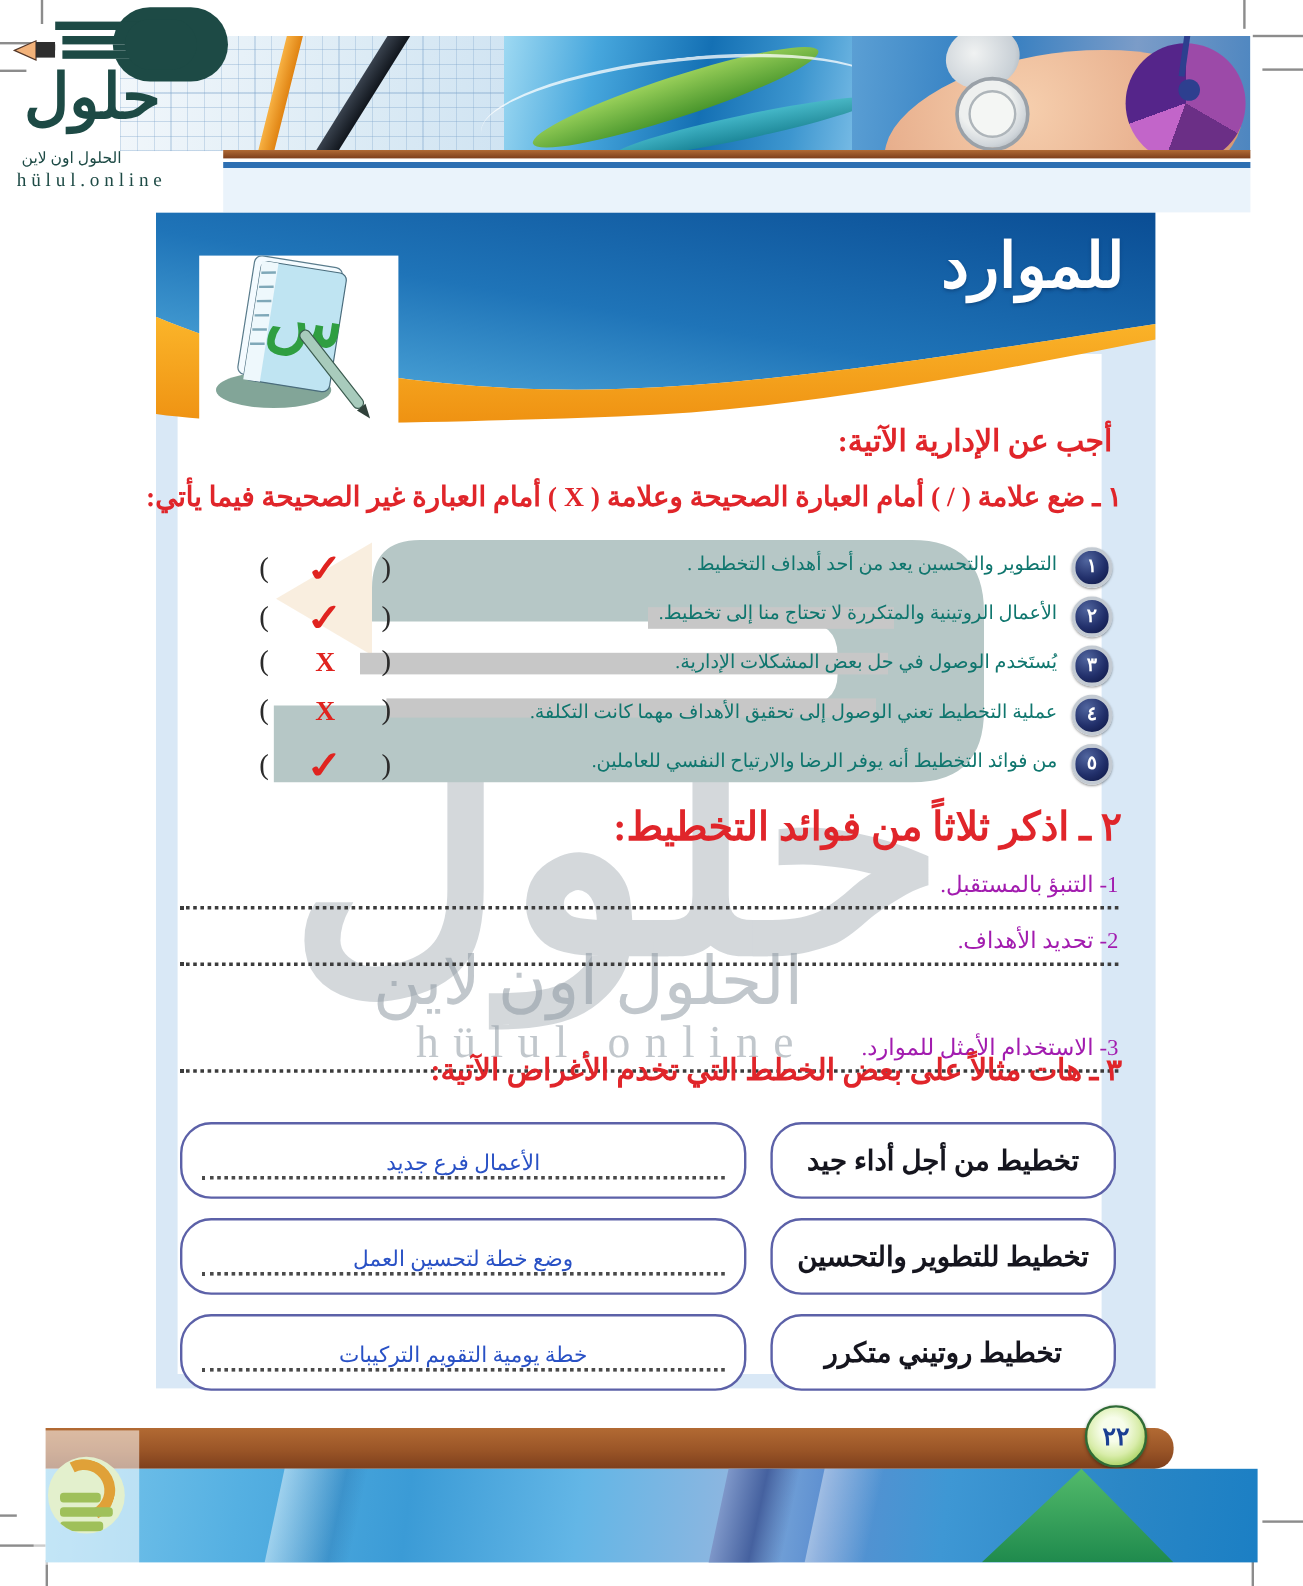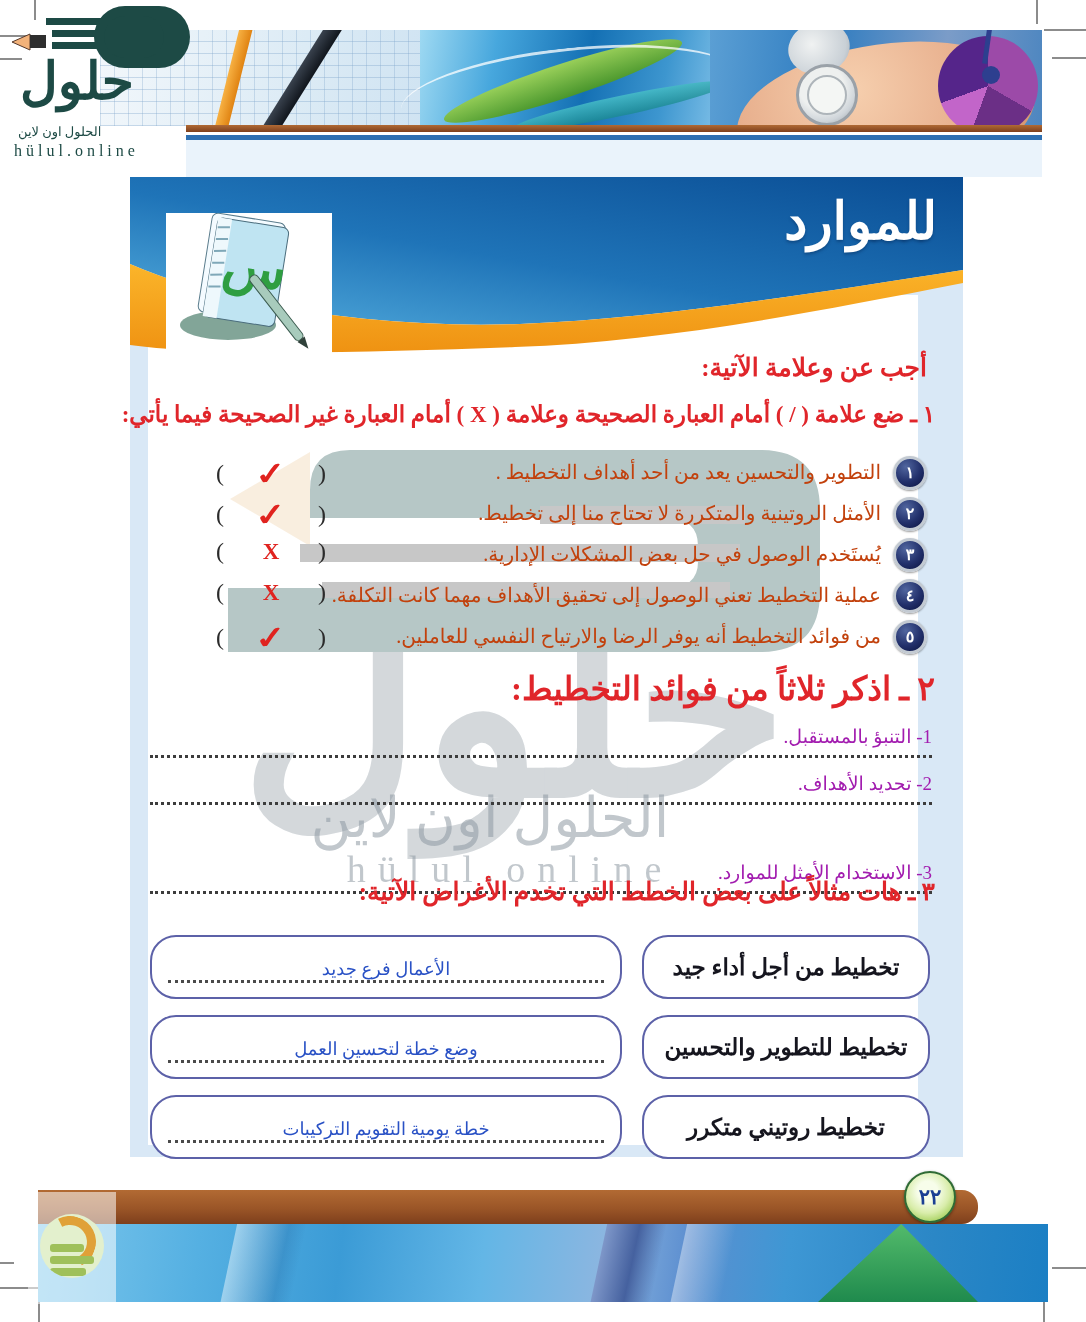--- a/index.html
+++ b/index.html
@@ -83,21 +83,21 @@
   .gb2 { left:170px; top:367px; width:440px; height:18px; }
   .gb3 { left:192px; top:405px; width:408px; height:16px; }
 
   
   .q1rows { position:absolute; left:0; top:277px; width:833px; height:215px; }
   .stmt { position:absolute; left:0; width:833px; height:41px; }
   .stmt-num { position:absolute; right:36px; top:2px; width:34px; height:34px; border-radius:50%;
     background:radial-gradient(circle at 35% 28%,#51669f 0%,#22306b 55%,#0a123e 100%);
     border:3px solid #c3cad2; box-shadow:0 1px 2px rgba(0,0,0,.4);
     color:#fff; font-weight:bold; font-size:16px; text-align:center; line-height:28px; }
-  .stmt-text { position:absolute; right:82px; top:6px; font-size:20px; color:#c2410c;
+  .stmt-text { position:absolute; right:82px; top:6px; font-size:16px; color:#0f766e;
     direction:rtl; white-space:nowrap; }
   .stmt-ans { position:absolute; left:86px; top:2px; width:110px; display:flex;
     justify-content:space-between; align-items:center; direction:ltr; }
   .paren { font-size:24px; color:#2b2b2b; }
   .mark { color:#e0231f; font-weight:bold; }
   .checkmark { font-size:30px; transform:rotate(-6deg) scaleX(1.25); }
   .xmark { font-size:23px; }
 
   
   .ansline { position:absolute; left:20px; width:782px; height:33px;
@@ -258,21 +258,21 @@
           </g>
           <text x="88" y="72" font-size="52" font-weight="bold" fill="#2f9e41" text-anchor="middle" id="notepad-letter">س</text>
         </g>
         <g transform="rotate(52 110 95)">
           <rect x="70" y="90" width="80" height="9" rx="4" fill="#a8cbbc" stroke="#3c5c50"></rect>
           <polygon points="150,90 162,94.5 150,99" fill="#30413a"></polygon>
         </g>
       </svg>
     </div>
 
-    <div class="red-head prompt">أجب عن وعلامة الآتية:</div>
+    <div class="red-head prompt">أجب عن الإدارية الآتية:</div>
     <div class="red-head q1-head">١ ـ ضع علامة ( / ) أمام العبارة الصحيحة وعلامة ( X ) أمام العبارة غير الصحيحة فيما يأتي:</div>
 
     <svg class="deco-svg" width="592" height="202" viewBox="0 0 592 202">
       <polygon points="82,2 82,96 2,49" fill="#f8ecdc" opacity="0.9"></polygon>
       <path d="M82,40 Q82,0 122,0 L532,0 Q592,0 592,60 L592,142 Q592,202 532,202 L0,202 L0,138 L438,138 Q470,138 470,112 L470,96 Q470,68 438,68 L82,68 Z" fill="#b6c7c6"></path>
     </svg>
     <div class="graybar gb1"></div>
     <div class="graybar gb2"></div>
     <div class="graybar gb3"></div>
 
@@ -281,21 +281,21 @@
         <div class="stmt-num">١</div>
         <div class="stmt-text">التطوير والتحسين يعد من أحد أهداف التخطيط .</div>
         <div class="stmt-ans">
           <span class="paren">(</span>
           <span class="mark checkmark">✓</span>
           <span class="paren">)</span>
         </div>
       </div>
       <div class="stmt" style="top:41px">
         <div class="stmt-num">٢</div>
-        <div class="stmt-text">الأمثل الروتينية والمتكررة لا تحتاج منا إلى تخطيط.</div>
+        <div class="stmt-text">الأعمال الروتينية والمتكررة لا تحتاج منا إلى تخطيط.</div>
         <div class="stmt-ans">
           <span class="paren">(</span>
           <span class="mark checkmark">✓</span>
           <span class="paren">)</span>
         </div>
       </div>
       <div class="stmt" style="top:82px">
         <div class="stmt-num">٣</div>
         <div class="stmt-text">يُستَخدم الوصول في حل بعض المشكلات الإدارية.</div>
         <div class="stmt-ans">

